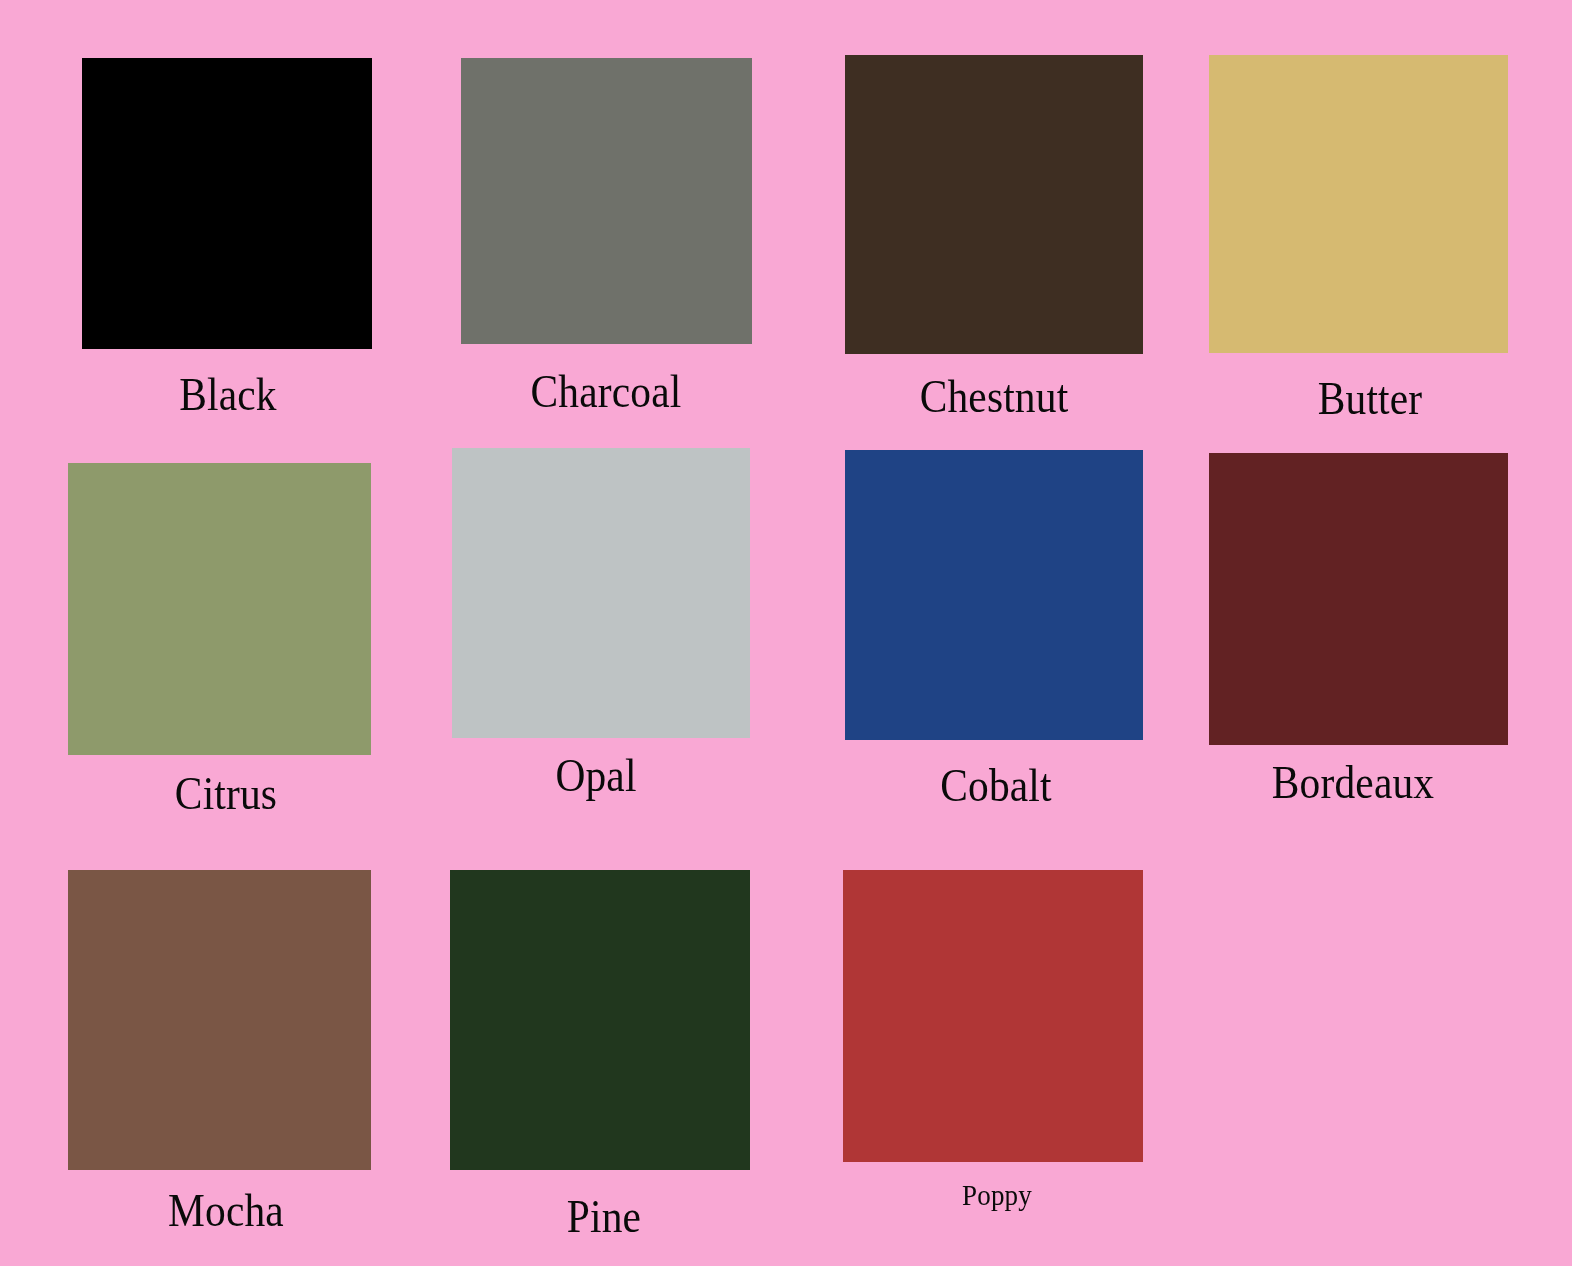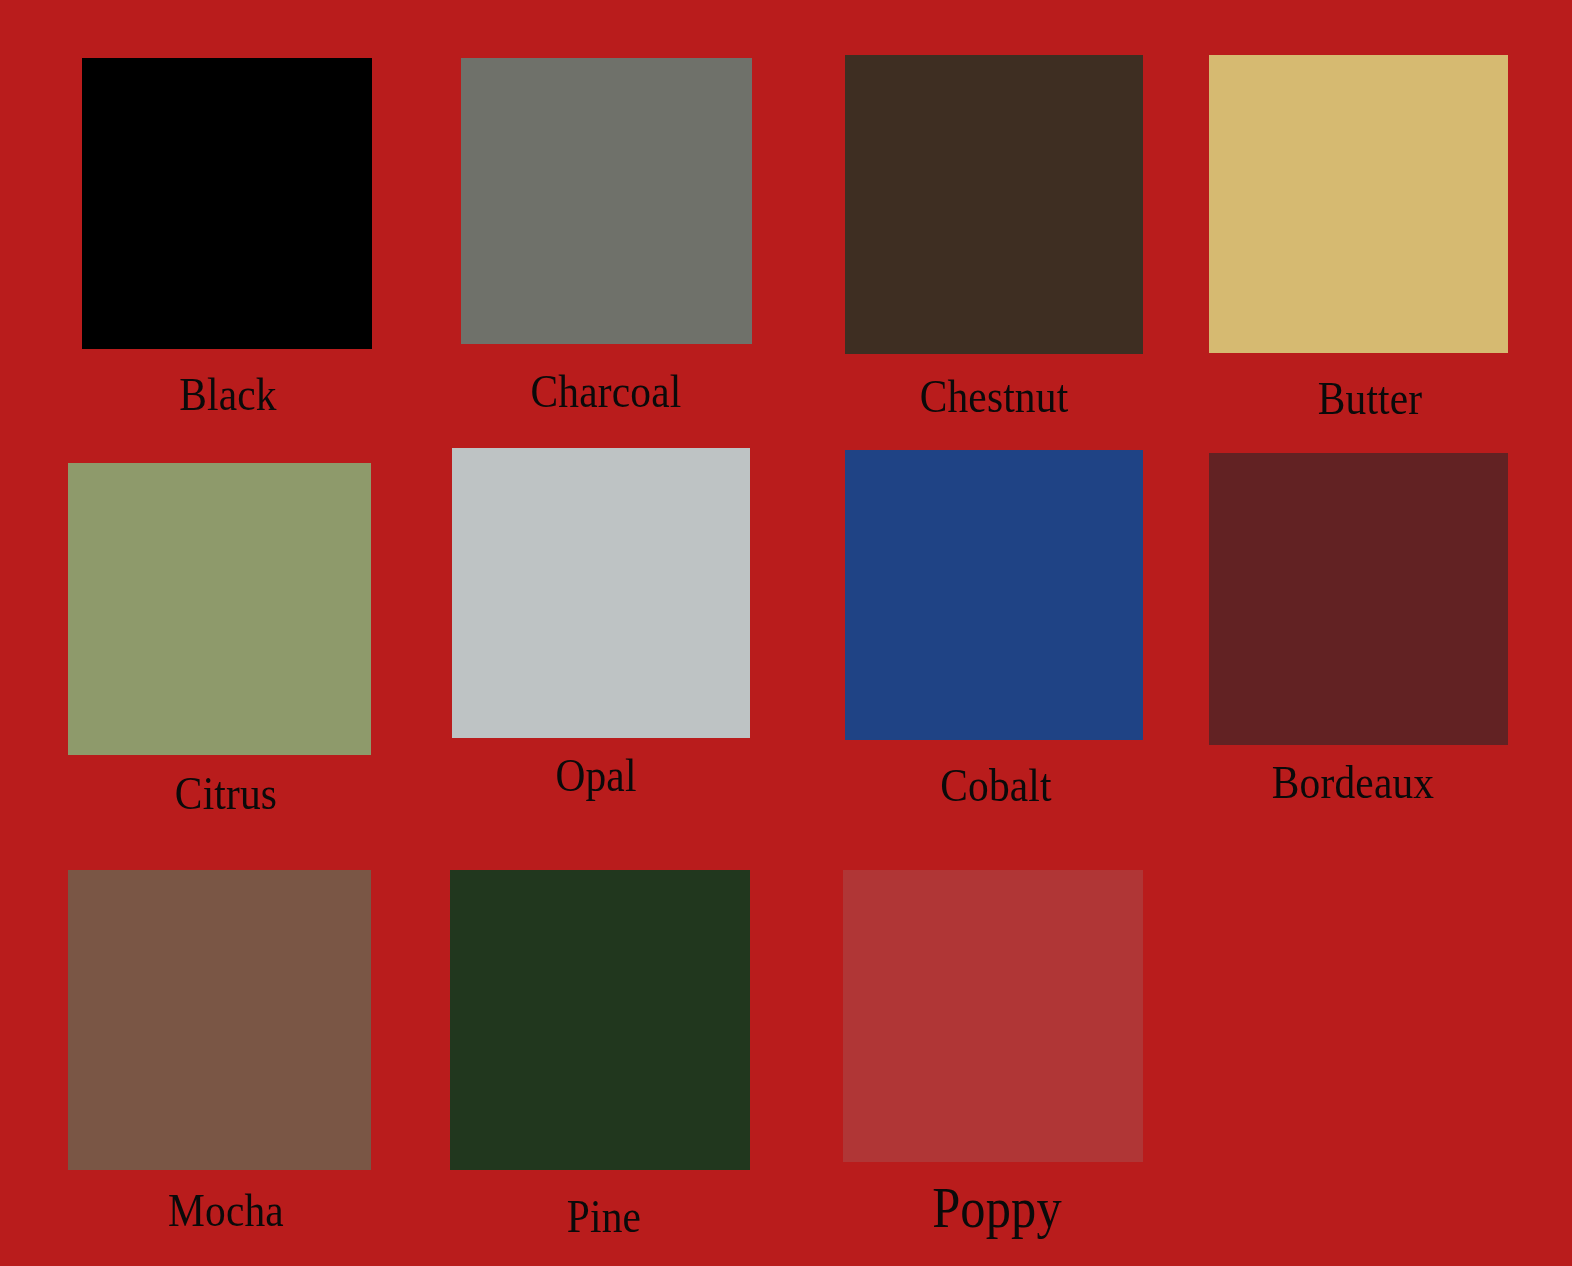--- a/index.html
+++ b/index.html
@@ -16,21 +16,21 @@
     font-family: "Liberation Serif", "DejaVu Serif", serif;
     -webkit-font-smoothing: antialiased;
   }
 
   #palette-sheet {
     position: absolute;
     left: 0;
     top: 0;
     width: 1572px;
     height: 1266px;
-    background: #b91c1c;
+    background: #f9a8d4;
   }
 
   .swatch-cell {
     position: absolute;
   }
 
   .swatch-chip {
     position: absolute;
     left: 0;
     top: 0;
@@ -96,15 +96,15 @@
     <div class="swatch-cell" style="left: 68px; top: 870px; width: 303px; height: 410px;">
       <div class="swatch-chip" style="width: 303px; height: 300px; background: rgb(122, 86, 69);"></div>
       <div class="swatch-label" style="font-size: 46px; color: rgb(10, 10, 10); top: 318px; left: 158px;"><span>Mocha</span></div>
     </div>
     <div class="swatch-cell" style="left: 450px; top: 870px; width: 300px; height: 410px;">
       <div class="swatch-chip" style="width: 300px; height: 300px; background: rgb(33, 55, 30);"></div>
       <div class="swatch-label" style="font-size: 46px; color: rgb(10, 10, 10); top: 324px; left: 154px;"><span>Pine</span></div>
     </div>
     <div class="swatch-cell" style="left: 843px; top: 870px; width: 300px; height: 402px;">
       <div class="swatch-chip" style="width: 300px; height: 292px; background: rgb(176, 54, 54);"></div>
-      <div class="swatch-label" style="font-size: 56px; color: rgb(10, 10, 10); top: 310px; left: 154px;"><span>Poppy</span></div>
+      <div class="swatch-label" style="font-size: 30px; color: rgb(10, 10, 10); top: 310px; left: 154px;"><span>Poppy</span></div>
     </div>
   </div>
 
 </body></html>

